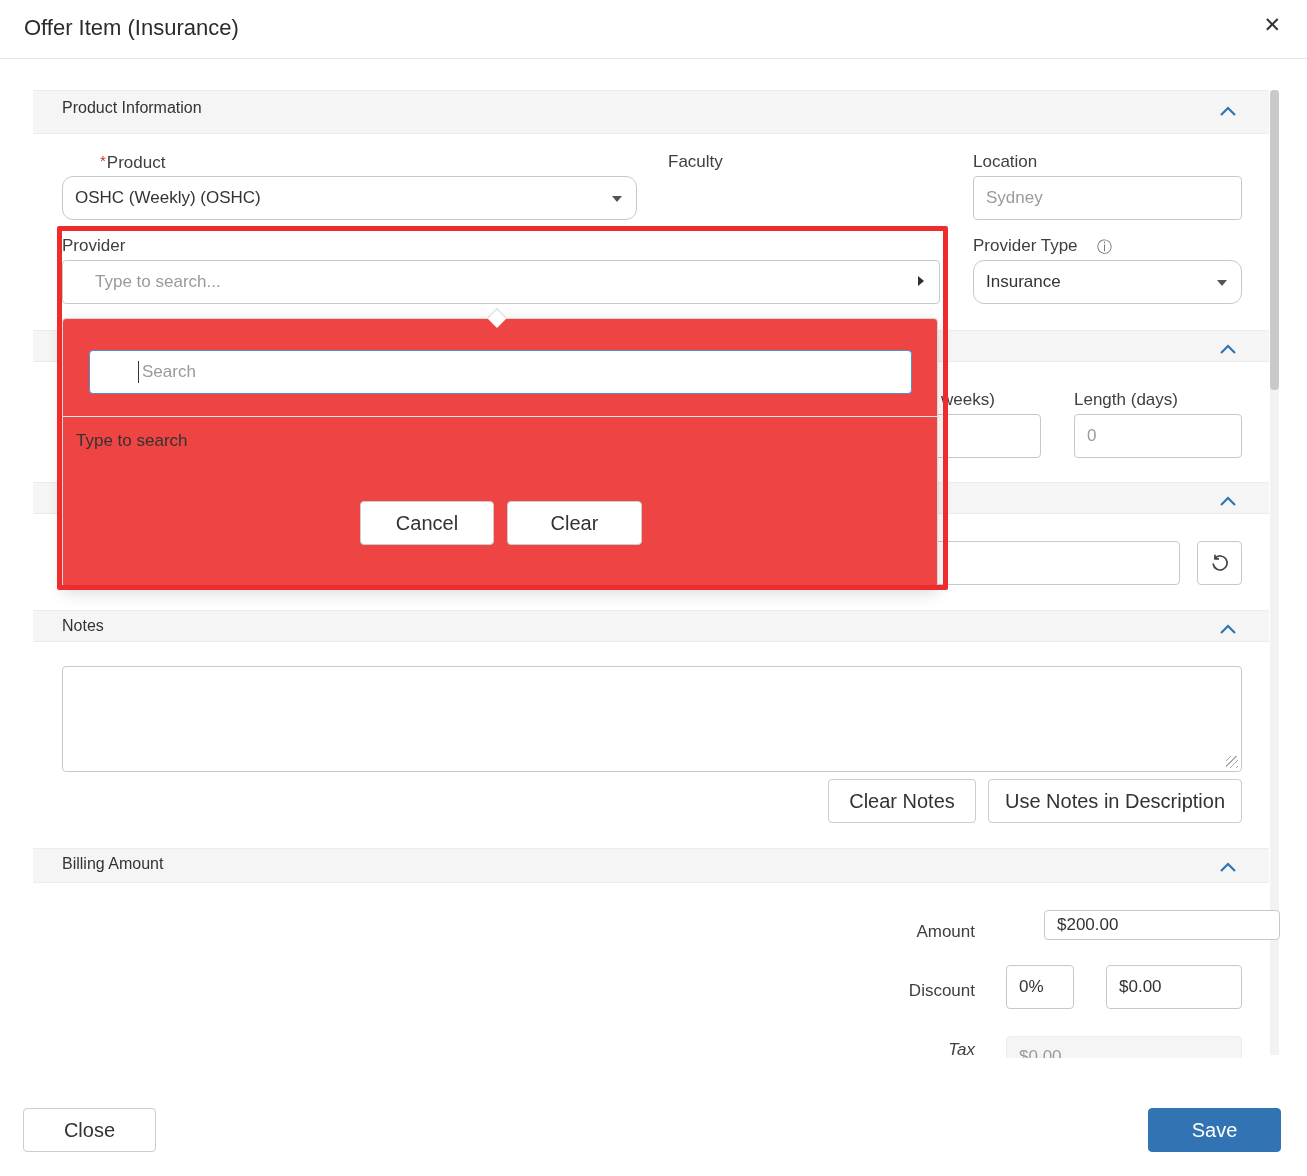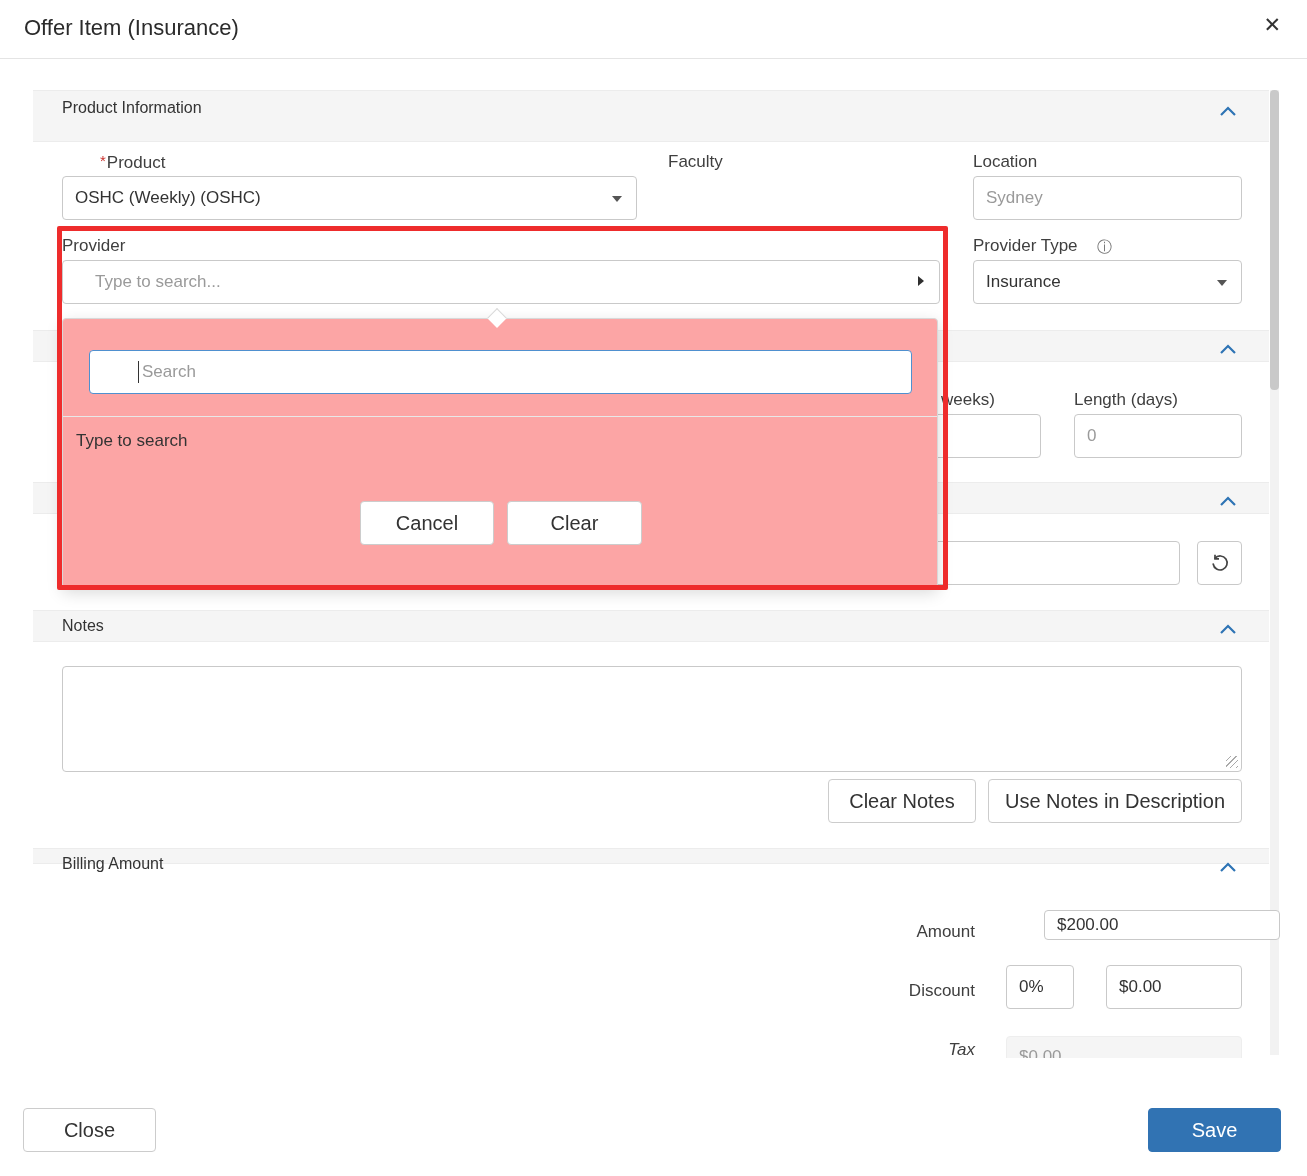--- a/index.html
+++ b/index.html
@@ -22,36 +22,36 @@
 
   .lbl { position:absolute; font-size:17px; color:#3f3f3f; white-space:nowrap; }
   .lbl-r { text-align:right; }
 
   .inp { position:absolute; border:1px solid #c9c9c9; border-radius:4px;
     font-family:"Liberation Sans", sans-serif; font-size:17px; color:#333;
     padding:0 12px; background:#fff; outline:none; }
   input.inp::placeholder { color:#9a9a9a; }
   .muted { color:#9a9a9a; }
 
-  .dd { line-height:42px; cursor:pointer; }
+  .dd { line-height:42px; cursor:pointer;border-radius:11px; }
   .caret { position:absolute; right:14px; top:19px; width:0; height:0;
     border-left:5px solid transparent; border-right:5px solid transparent;
     border-top:6px solid #555; }
   .rarrow { position:absolute; right:16px; top:16px; width:0; height:0;
     border-top:5px solid transparent; border-bottom:5px solid transparent;
     border-left:6px solid #2f2f2f; }
 
   .btn { position:absolute; border:1px solid #ccc; border-radius:4px; background:#fff;
     color:#333; font-family:"Liberation Sans", sans-serif; font-size:20px;
     cursor:pointer; text-align:center; }
   .btn-primary { background:#3173b3; border-color:#3173b3; color:#fff; }
 
   
   .popup { position:absolute; left:62px; top:318px; width:876px; height:270px;
-    background:#fca5a5; border:1px solid #d8d8d8; border-radius:4px;
+    background:#ef4444; border:1px solid #d8d8d8; border-radius:4px;
     box-shadow:0 5px 16px rgba(0,0,0,.15); z-index:10; }
   .notch { position:absolute; left:427px; top:-8px; width:14px; height:14px;
     background:#fff; border-left:1px solid #d8d8d8; border-top:1px solid #d8d8d8;
     transform:rotate(45deg); }
   .popup-search { left:26px; top:31px; width:823px; height:44px;
     border:1px solid #4f90cf; padding-left:52px; }
   .popup-divider { position:absolute; left:0; top:97px; width:874px; height:0;
     border-top:1px solid #e8e8e8; }
   .popup-empty { position:absolute; left:13px; top:112px; font-size:17px; color:#333; }
   .cursor-bar { position:absolute; left:75px; top:42px; width:1px; height:22px;
@@ -90,21 +90,21 @@
 <div class="topbar">
   <div class="title">Offer Item (Insurance)</div>
   <div class="close-x">✕</div>
 </div>
 
 <div class="clip">
 
   <div class="sb-track"></div>
   <div class="sb-thumb"></div>
 
-  <div class="sec-header" style="top:90px;height:52px;">
+  <div class="sec-header" style="top:90px;height:44px;">
     <div class="sec-title" style="top:8px;">Product Information</div>
     <div class="chev" style="top:12px;">
       <svg width="18" height="11" viewBox="0 0 18 11">
           <polyline points="2,9 9,2 16,9" fill="none" stroke="#2e74b5" stroke-width="2.2"></polyline>
         </svg>
     </div>
   </div>
 
   <div class="lbl" style="left:62px;top:152px;margin-left:38px;">
     <span class="star">*</span><span>Product</span>
@@ -181,21 +181,21 @@
       <svg width="18" height="11" viewBox="0 0 18 11">
           <polyline points="2,9 9,2 16,9" fill="none" stroke="#2e74b5" stroke-width="2.2"></polyline>
         </svg>
     </div>
   </div>
   <textarea class="textarea" style=""></textarea>
   <div class="grip"></div>
   <button class="btn" style="left:828px;top:779px;width:148px;height:44px;">Clear Notes</button>
   <button class="btn" style="left:988px;top:779px;width:254px;height:44px;">Use Notes in Description</button>
 
-  <div class="sec-header" style="top:848px;height:16px;">
+  <div class="sec-header" style="top:848px;height:35px;">
     <div class="sec-title" style="top:6px;">Billing Amount</div>
     <div class="chev" style="top:10px;">
       <svg width="18" height="11" viewBox="0 0 18 11">
           <polyline points="2,9 9,2 16,9" fill="none" stroke="#2e74b5" stroke-width="2.2"></polyline>
         </svg>
     </div>
   </div>
 
   <div class="lbl lbl-r" style="left:775px;top:922px;width:200px;">Amount</div>
   <input class="inp" style="left: 1006px; top: 910px; width: 236px; height: 30px; margin-left: 38px;" value="$200.00">

